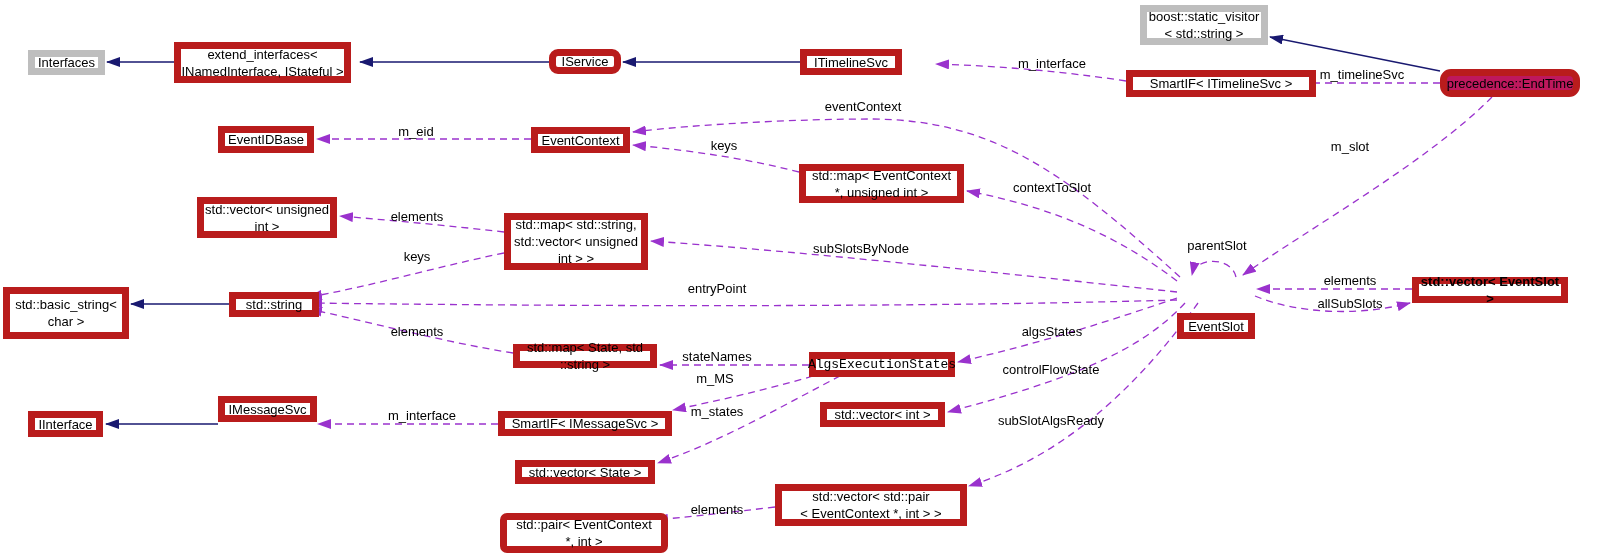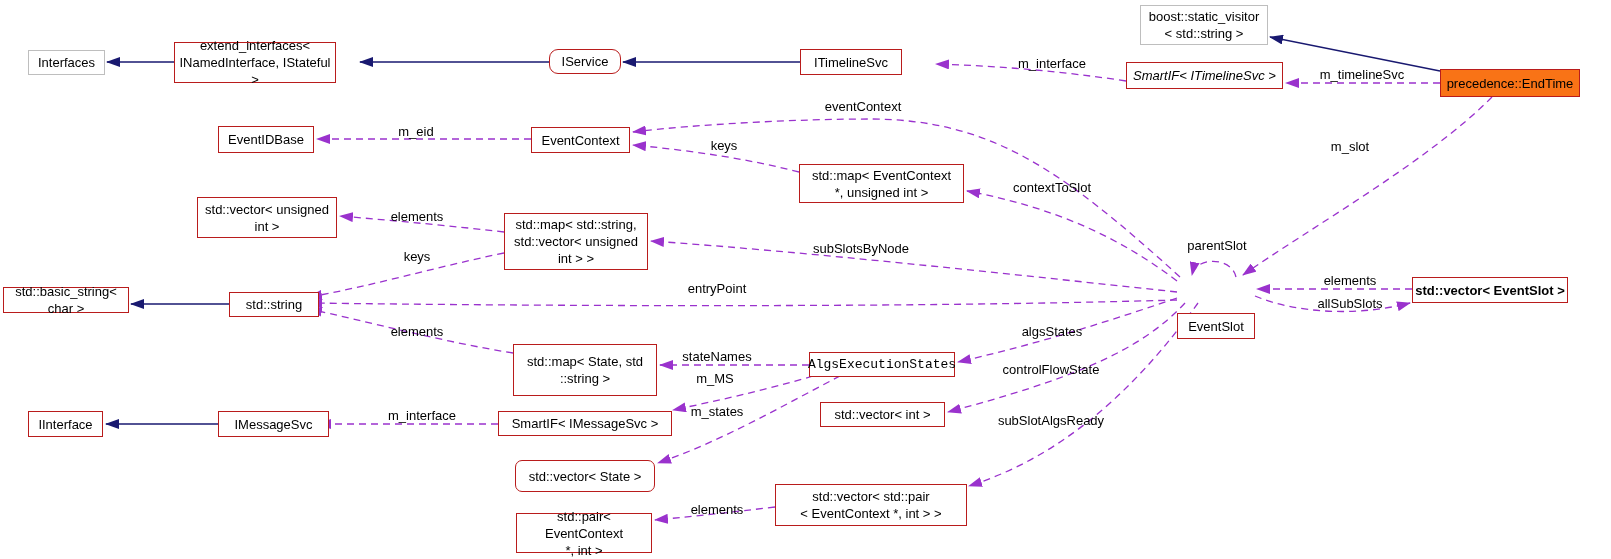--- a/index.html
+++ b/index.html
@@ -3,26 +3,26 @@
 <meta charset="utf-8">
 <style>
   html,body{margin:0;padding:0;background:#ffffff;}
   .diagram{
     position:relative;width:1611px;height:559px;background:#ffffff;
     font-family:"Liberation Sans",sans-serif;overflow:hidden;
   }
   #edge-layer{position:absolute;left:0;top:0;width:1611px;height:559px;}
   .node{
     position:absolute;display:flex;align-items:center;justify-content:center;
-    box-sizing:border-box;background:#ffffff;border:1px solid #b91c1c;
+    box-sizing:border-box;background:#ffffff;border:7px solid #b91c1c;
     color:#000000;font-size:13px;line-height:17px;text-align:center;
     white-space:pre-line;cursor:pointer;
   }
   .node.muted{border-color:#bebebe;cursor:default;}
-  .node.focus{background:#f97316;cursor:default;}
+  .node.focus{background:#be185d;cursor:default;border-radius:11px;}
   path.inheritance{fill:none;stroke:#191970;stroke-width:1.3;}
   path.usage{fill:none;stroke:#9a32cd;stroke-width:1.3;stroke-dasharray:7 5;}
   text.edge-label{font-family:"Liberation Sans",sans-serif;font-size:13px;fill:#000000;text-anchor:middle;}
 </style>
 </head>
 <body>
 
 <div class="diagram">
   <svg id="edge-layer" viewBox="0 0 1611 559" xmlns="http://www.w3.org/2000/svg">
     <defs>
@@ -85,48 +85,48 @@
         <text x="1051" y="374" class="edge-label">controlFlowState</text>
         <text x="1051" y="425" class="edge-label">subSlotAlgsReady</text>
         <text x="717" y="514" class="edge-label">elements</text>
         <text x="1350" y="285" class="edge-label">elements</text>
         <text x="1350" y="308" class="edge-label">allSubSlots</text>
         <text x="1217" y="250" class="edge-label">parentSlot</text>
       </g>
   </svg>
   <div id="node-layer">
       <div class="node muted" style="left: 28px; top: 50px; width: 77px; height: 25px;">Interfaces</div>
-      <div class="node" style="left: 174px; top: 42px; width: 162px; height: 41px;">extend_interfaces&lt;
+      <div class="node" style="left: 174px; top: 42px; width: 177px; height: 41px;">extend_interfaces&lt;
 INamedInterface, IStateful &gt;</div>
       <div class="node" style="left: 549px; top: 49px; width: 72px; height: 25px; border-radius: 9px;">IService</div>
       <div class="node" style="left: 800px; top: 49px; width: 102px; height: 26px;">ITimelineSvc</div>
       <div class="node muted" style="left: 1140px; top: 5px; width: 128px; height: 40px;">boost::static_visitor
 &lt; std::string &gt;</div>
-      <div class="node" style="left: 1126px; top: 62px; width: 157px; height: 27px; font-style: italic;">SmartIF&lt; ITimelineSvc &gt;</div>
+      <div class="node" style="left: 1126px; top: 70px; width: 190px; height: 27px;">SmartIF&lt; ITimelineSvc &gt;</div>
       <div class="node focus" style="left: 1440px; top: 69px; width: 140px; height: 28px;">precedence::EndTime</div>
       <div class="node" style="left: 218px; top: 126px; width: 96px; height: 27px;">EventIDBase</div>
       <div class="node" style="left: 531px; top: 127px; width: 99px; height: 26px;">EventContext</div>
       <div class="node" style="left: 799px; top: 164px; width: 165px; height: 39px;">std::map&lt; EventContext
 *, unsigned int &gt;</div>
       <div class="node" style="left: 197px; top: 197px; width: 140px; height: 41px;">std::vector&lt; unsigned
 int &gt;</div>
       <div class="node" style="left: 504px; top: 213px; width: 144px; height: 57px;">std::map&lt; std::string,
 std::vector&lt; unsigned
 int &gt; &gt;</div>
-      <div class="node" style="left: 3px; top: 287px; width: 126px; height: 26px;">std::basic_string&lt;
+      <div class="node" style="left: 3px; top: 287px; width: 126px; height: 52px;">std::basic_string&lt;
 char &gt;</div>
       <div class="node" style="left: 229px; top: 292px; width: 90px; height: 25px;">std::string</div>
       <div class="node" style="left: 1177px; top: 277px; width: 78px; height: 26px; margin-top: 36px;">EventSlot</div>
       <div class="node" style="left: 1412px; top: 277px; width: 156px; height: 26px; font-weight: bold;">std::vector&lt; EventSlot &gt;</div>
-      <div class="node" style="left: 513px; top: 344px; width: 144px; height: 52px;">std::map&lt; State, std
+      <div class="node" style="left: 513px; top: 344px; width: 144px; height: 24px;">std::map&lt; State, std
 ::string &gt;</div>
       <div class="node" style="left: 809px; top: 352px; width: 146px; height: 25px; font-family: Liberation Mono, monospace;">AlgsExecutionStates</div>
       <div class="node" style="left: 498px; top: 411px; width: 174px; height: 25px;">SmartIF&lt; IMessageSvc &gt;</div>
       <div class="node" style="left: 820px; top: 402px; width: 125px; height: 25px;">std::vector&lt; int &gt;</div>
       <div class="node" style="left: 28px; top: 411px; width: 75px; height: 26px;">IInterface</div>
-      <div class="node" style="left: 218px; top: 411px; width: 111px; height: 26px;">IMessageSvc</div>
-      <div class="node" style="left: 515px; top: 460px; width: 140px; height: 32px; border-radius: 7px;">std::vector&lt; State &gt;</div>
+      <div class="node" style="left: 218px; top: 396px; width: 99px; height: 26px;">IMessageSvc</div>
+      <div class="node" style="left: 515px; top: 460px; width: 140px; height: 24px;">std::vector&lt; State &gt;</div>
       <div class="node" style="left: 775px; top: 484px; width: 192px; height: 42px;">std::vector&lt; std::pair
 &lt; EventContext *, int &gt; &gt;</div>
-      <div class="node" style="left: 516px; top: 513px; width: 136px; height: 40px;">std::pair&lt; EventContext
+      <div class="node" style="left: 500px; top: 513px; width: 168px; height: 40px; border-radius: 7px;">std::pair&lt; EventContext
 *, int &gt;</div>
     </div>
 </div>
 
 </body></html>

